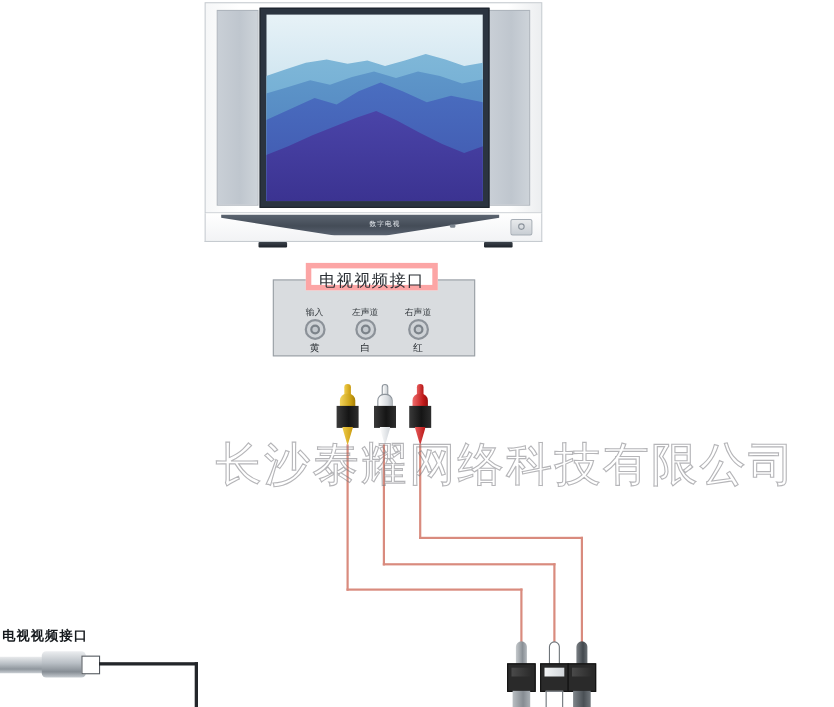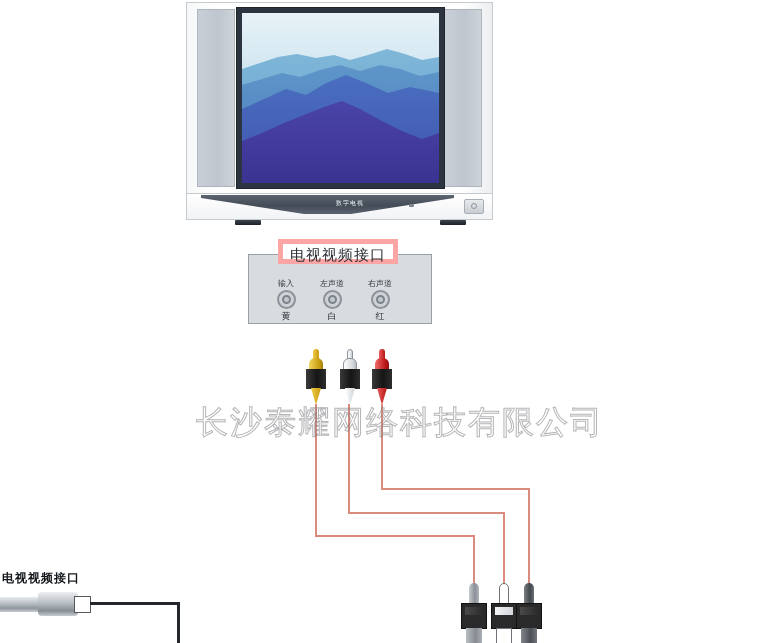--- a/index.html
+++ b/index.html
@@ -83,21 +83,21 @@
   .wire.h{height:2px;} .wire.v{width:2px;}
   .bwire{position:absolute;background:#23262a;}
   .bwire.h{height:3px;} .bwire.v{width:3px;}
 
   
   .cable-label{position:absolute;left:2px;top:570px;font-size:12px;color:#14181c;
                font-weight:bold;letter-spacing:1px;}
 
   
   .watermark{position:absolute;left:196px;top:396px;width:470px;height:52px;
-             font-size:32px;line-height:52px;letter-spacing:2px;color:rgba(255,255,255,0);
+             font-size:42px;line-height:52px;letter-spacing:2px;color:rgba(255,255,255,0);
              -webkit-text-stroke:1px rgba(120,120,125,.55);
              font-family:"DejaVu Sans","Liberation Sans",sans-serif;
              white-space:nowrap;pointer-events:none;z-index:40;}
 </style>
 </head>
 <body>
 
 <div id="stage">
 
   <div class="tv-body">

